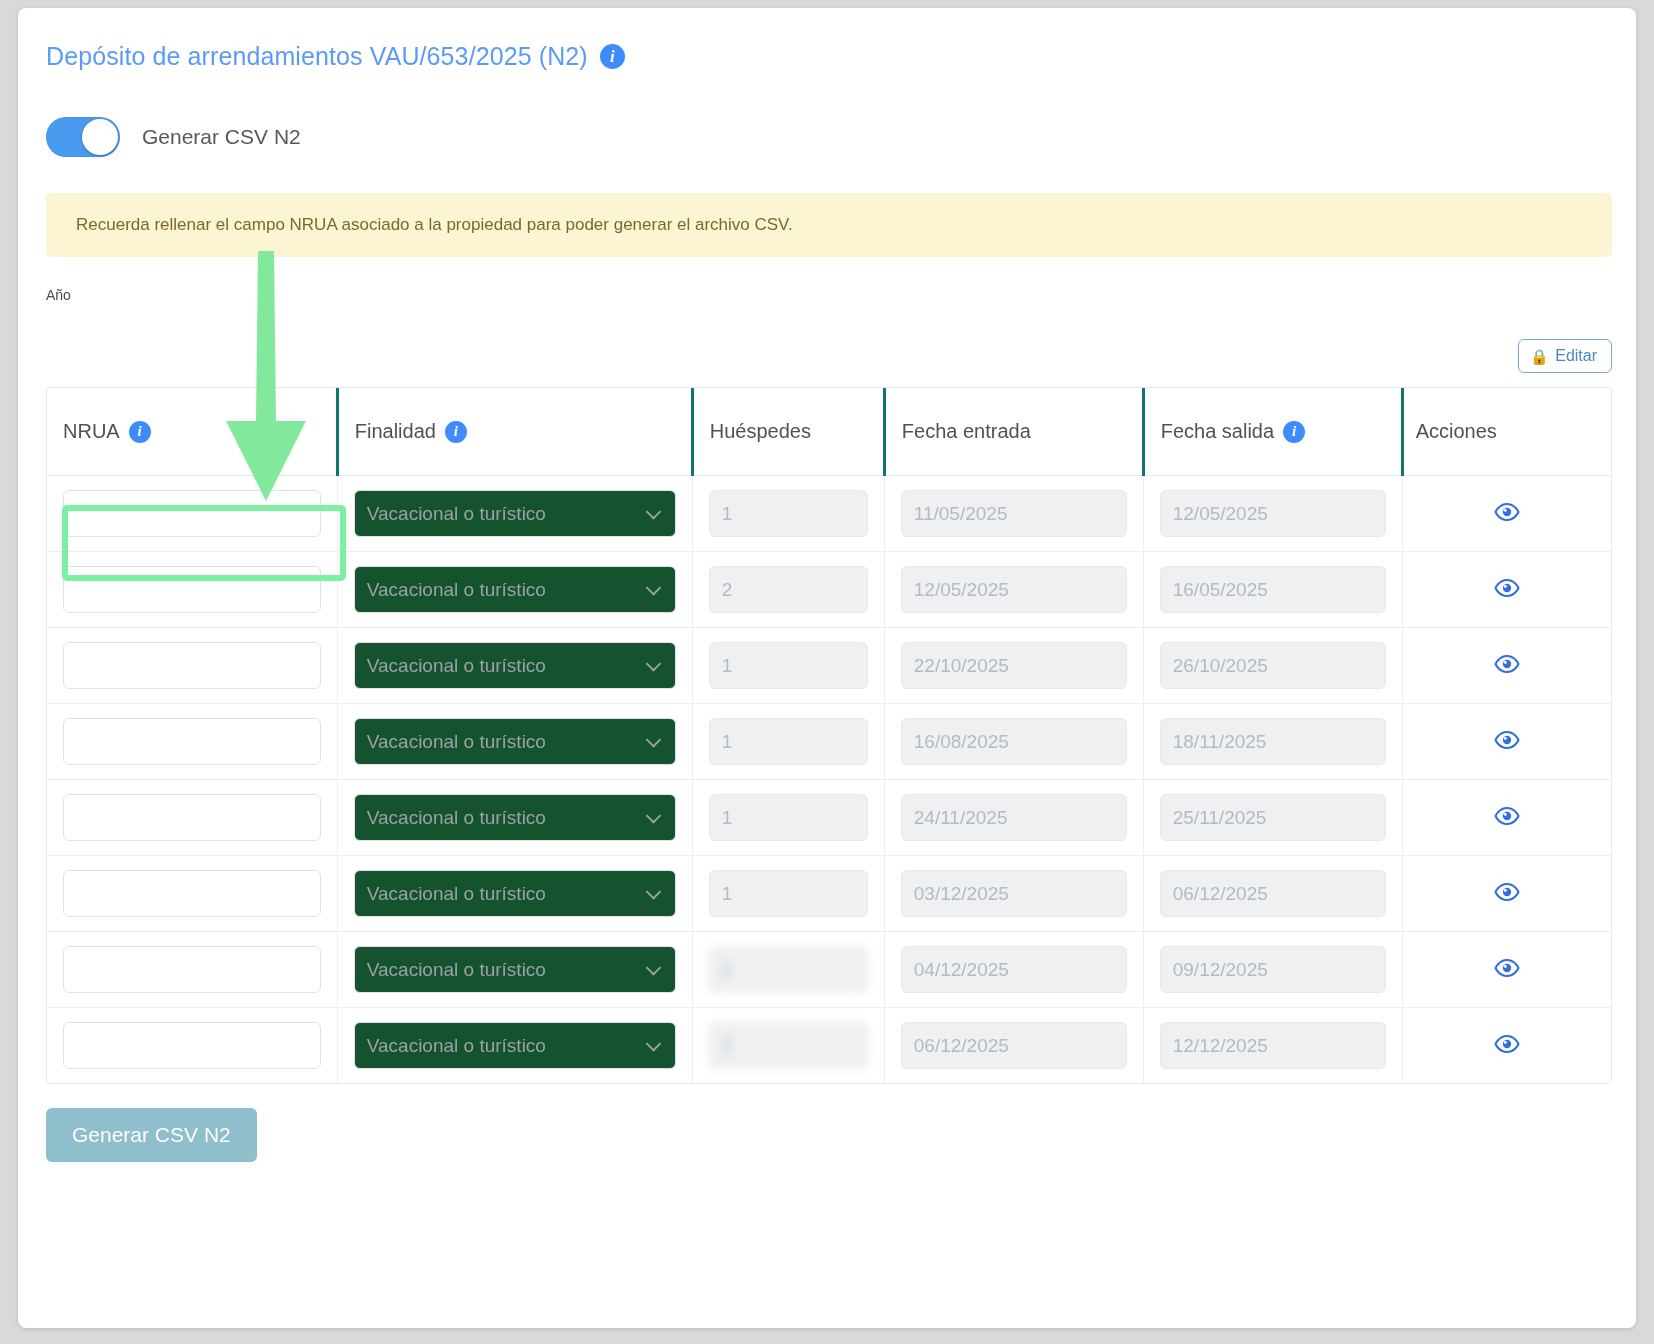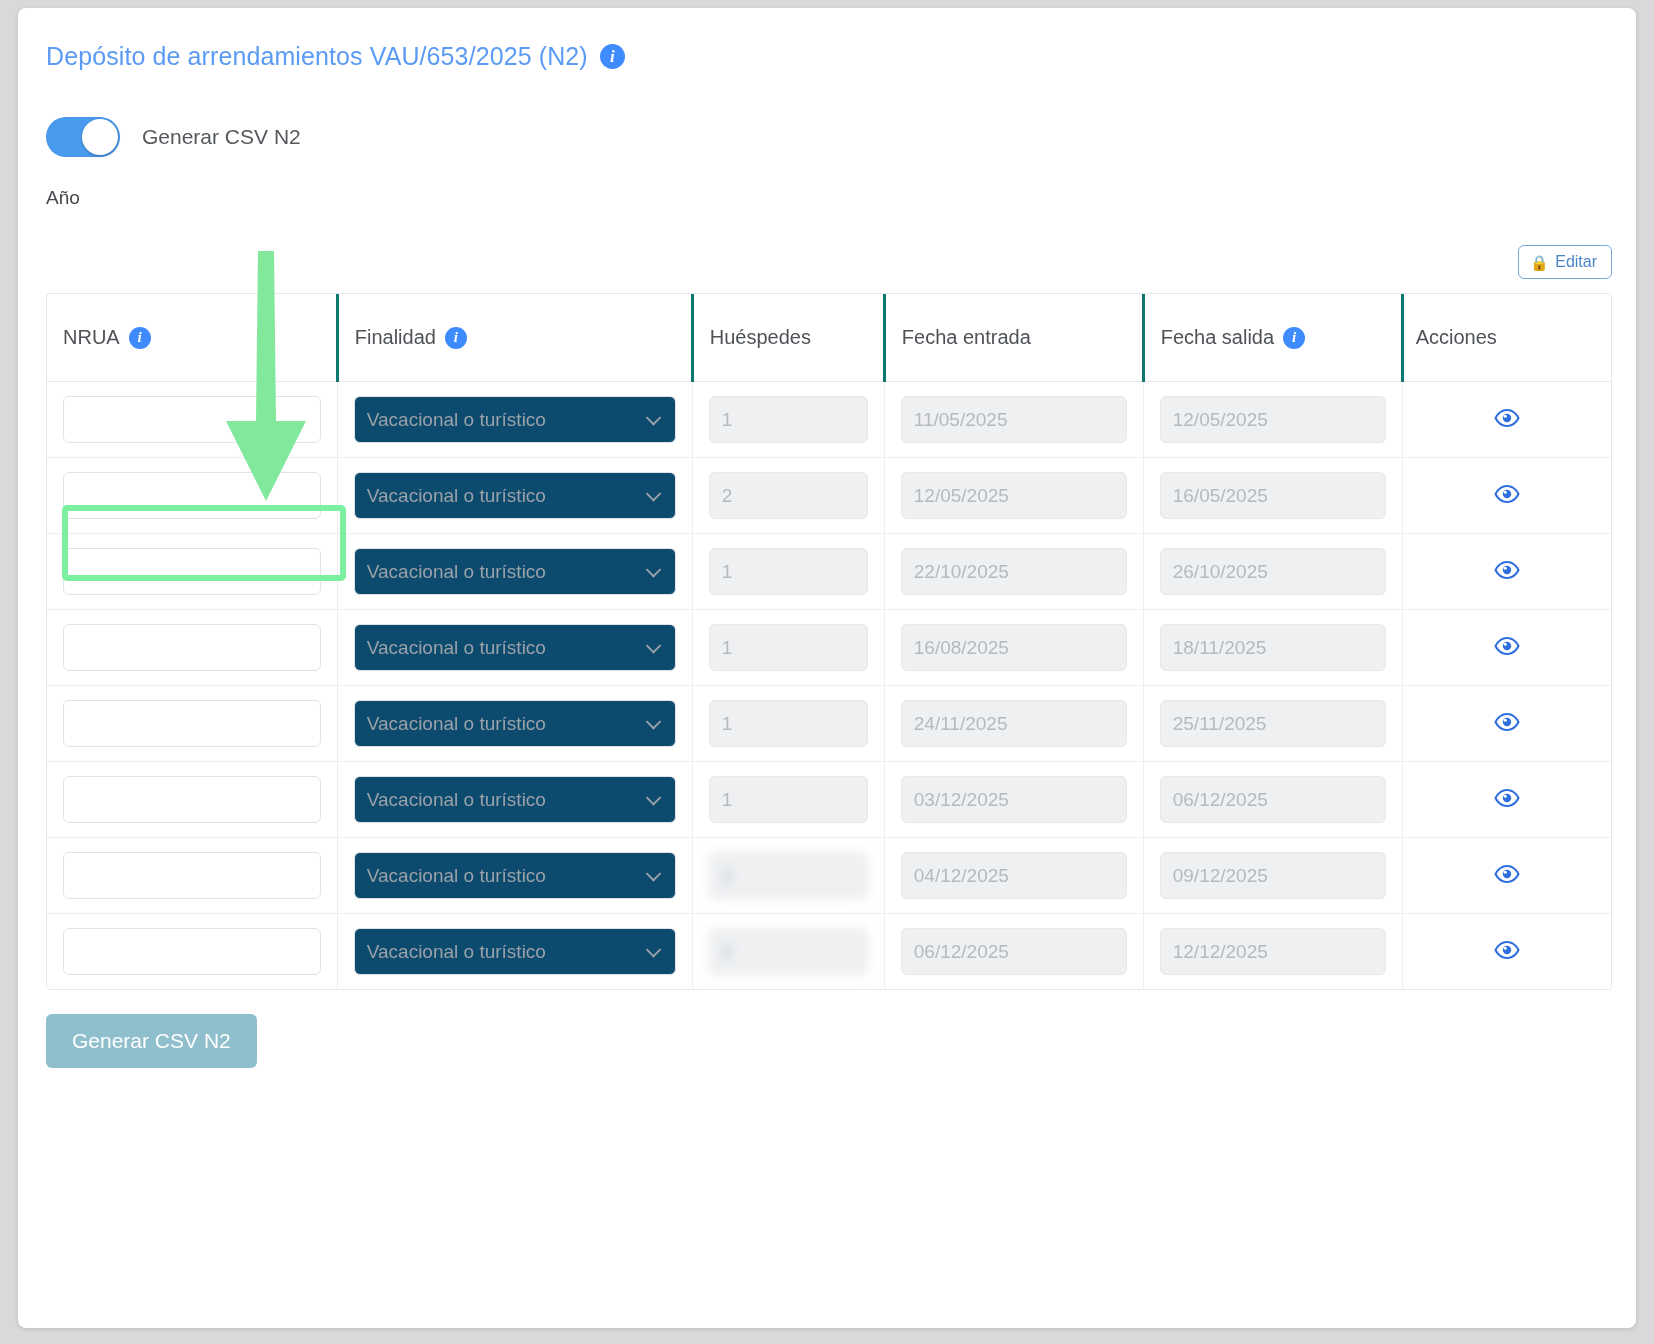--- a/index.html
+++ b/index.html
@@ -112,21 +112,21 @@
     background: #fcf5d4;
     border-radius: 5px;
     padding: 22px 30px;
     font-size: 17px;
     color: #7a6a25;
   }
 
   
   .field-label {
     margin-top: 30px;
-    font-size: 19px;
+    font-size: 14px;
     color: #45484c;
   }
   .select-box {
     position: relative;
     margin-top: 10px;
     width: 468px;
     height: 46px;
     border: 1px solid #dde0e4;
     border-radius: 6px;
     background: #ffffff;
@@ -225,21 +225,21 @@
     color: #b4bac1;
   }
   .inp::placeholder { color: #b4bac1; }
 
   .sel {
     position: relative;
     width: 100%;
     height: 47px;
     border: 1px solid #dfe2e6;
     border-radius: 6px;
-    background: #0c4a6e;
+    background: #14532d;
     display: flex;
     align-items: center;
     padding: 0 12px;
     font-size: 19px;
     color: #9aa1a9;
   }
   .sel .chev2 {
     position: absolute;
     right: 16px;
     top: 50%;
@@ -305,20 +305,21 @@
         <span class="info-badge">i</span>
       </div>
 
       <div class="toggle-row">
         <div class="switch">
           <div class="knob"></div>
         </div>
         <span class="toggle-label">Generar CSV N2</span>
       </div>
 
+      <div class="banner">Recuerda rellenar el campo NRUA asociado a la propiedad para poder generar el archivo CSV.</div>
 
       <div class="field-label">Año</div>
 
       <div class="edit-row">
         <button class="edit-btn">
           <span class="lock-glyph">🔒</span>
           <span>Editar</span>
         </button>
       </div>
 

